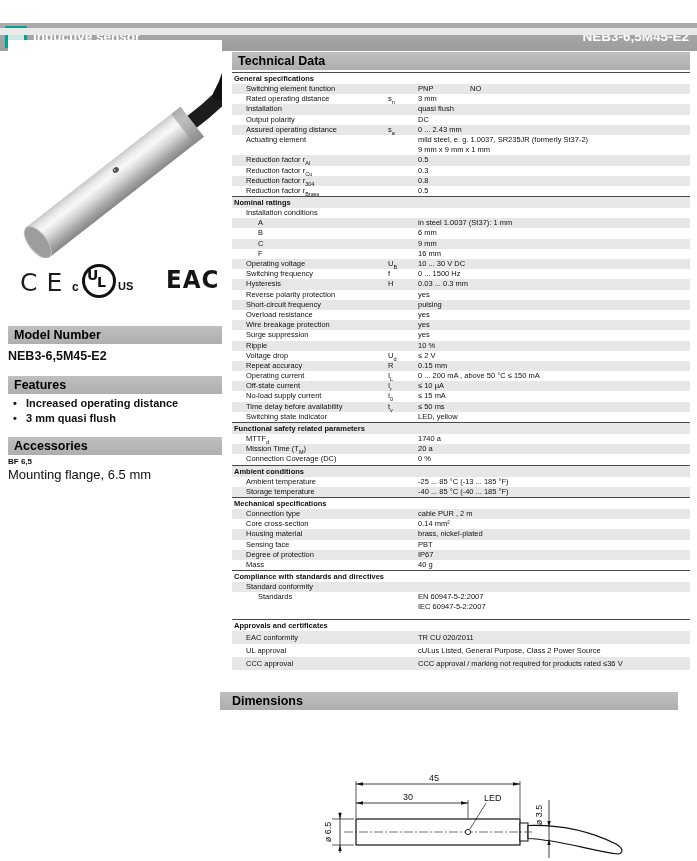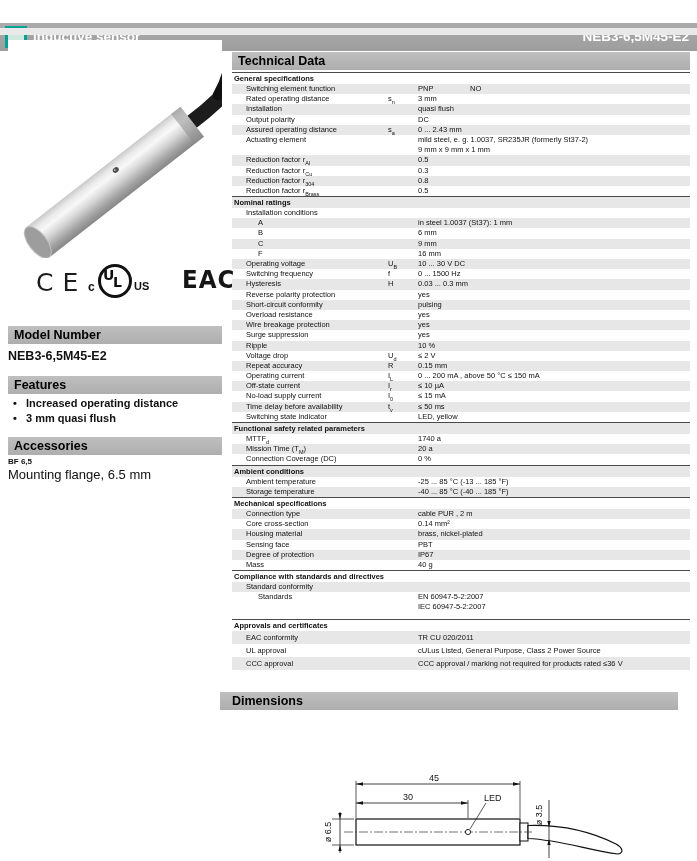--- a/index.html
+++ b/index.html
@@ -30,21 +30,21 @@
 
   
   .bar{
     position:absolute;height:18px;line-height:18px;
     background:linear-gradient(#bfbfbf,#aeaeae);
     font-weight:bold;font-size:12.5px;color:#000;padding-left:6px;box-sizing:border-box;
   }
 
   
   .photo-box{position:absolute;left:8px;top:40px;width:214px;height:218px;background:#fff;overflow:hidden;}
-  .logos{position:absolute;left:24px;top:262px;width:214px;height:52px;}
+  .logos{position:absolute;left:8px;top:262px;width:214px;height:52px;}
   .ce-mark{
     position:absolute;left:12px;top:6px;font-family:"DejaVu Sans",sans-serif;
     font-size:25px;font-weight:400;letter-spacing:9px;color:#1c1c1c;
   }
   .ul-mark{position:absolute;left:64px;top:2px;width:70px;height:42px;}
   .ul-c{position:absolute;left:0px;top:16px;font-weight:bold;font-size:12px;}
   .ul-circle{
     position:absolute;left:10px;top:0px;width:28px;height:28px;border:3px solid #111;border-radius:50%;
   }
   .ul-u{position:absolute;left:15px;top:3px;font-weight:bold;font-size:14px;font-family:"DejaVu Sans",sans-serif;}
@@ -223,21 +223,21 @@
     <div class="t-row shade">
       <span class="t-lbl">Hysteresis</span>
       <span class="t-sym">H</span>
       <span class="t-val">0.03 ... 0.3  mm</span>
     </div>
     <div class="t-row">
       <span class="t-lbl">Reverse polarity protection</span>
       <span class="t-val">yes</span>
     </div>
     <div class="t-row shade">
-      <span class="t-lbl">Short-circuit conformity</span>
+      <span class="t-lbl">Short-circuit frequency</span>
       <span class="t-val">pulsing</span>
     </div>
     <div class="t-row">
       <span class="t-lbl">Overload resistance</span>
       <span class="t-val">yes</span>
     </div>
     <div class="t-row shade">
       <span class="t-lbl">Wire breakage protection</span>
       <span class="t-val">yes</span>
     </div>

